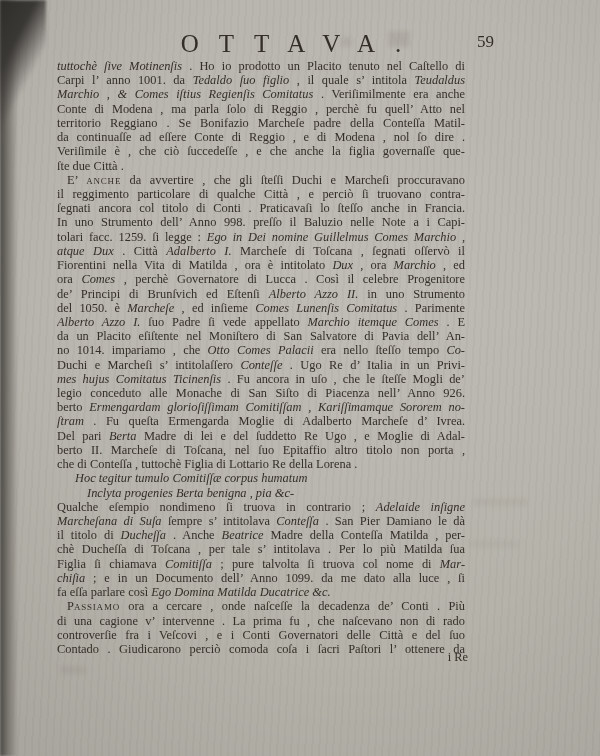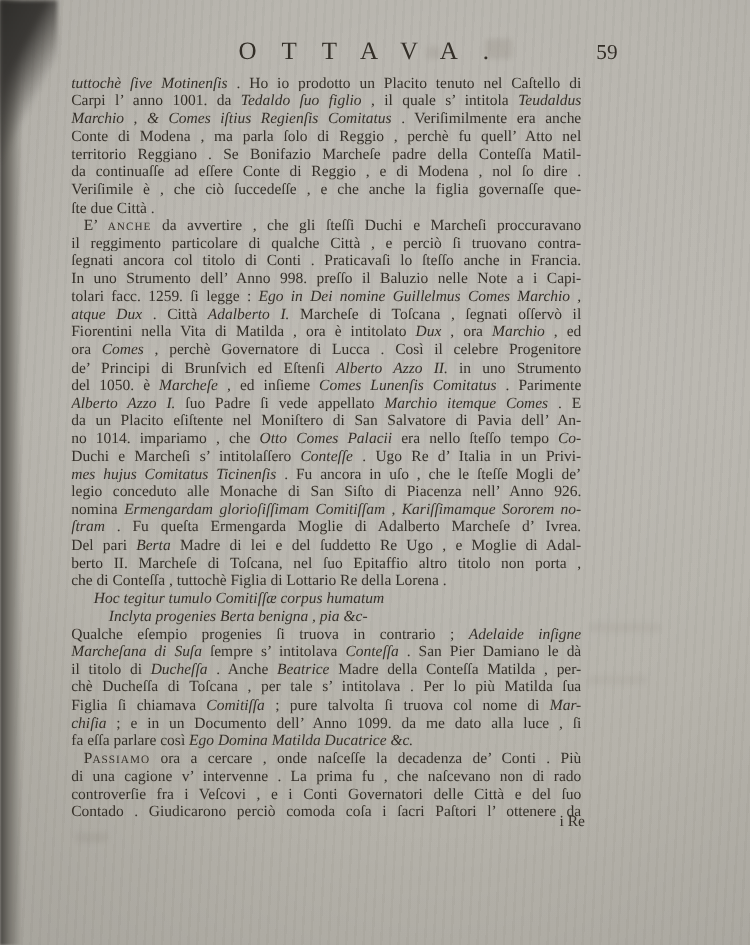--- a/index.html
+++ b/index.html
@@ -32,21 +32,21 @@
   }
   .ghost{position:absolute;background:#6a6055;pointer-events:none;}
   .g1{left:388px;top:31px;width:22px;height:16px;opacity:.14;filter:blur(2px);border-radius:3px;}
   .g2{left:341px;top:37px;width:11px;height:10px;opacity:.12;filter:blur(2px);border-radius:2px;}
   .g3{left:472px;top:498px;width:56px;height:8px;opacity:.07;filter:blur(2px);border-radius:3px;}
   .g4{left:470px;top:540px;width:48px;height:8px;opacity:.06;filter:blur(2px);border-radius:3px;}
   .g5{left:60px;top:666px;width:26px;height:8px;opacity:.10;filter:blur(2px);border-radius:3px;}
 
   .running-head{
     position:absolute;left:57px;top:30px;width:408px;text-align:center;
-    font-size:20px;letter-spacing:20px;text-indent:20px;color:#332e27;
+    font-size:25px;letter-spacing:20px;text-indent:20px;color:#332e27;
     transform:translateX(30px);white-space:nowrap;
   }
   .folio{
     position:absolute;left:477px;top:32px;font-size:17px;color:#332e27;
   }
   .body-text{
     position:absolute;left:57px;top:59px;width:408px;
     font-size:12.4px;color:#342f28;
   }
   .ln{
@@ -100,28 +100,28 @@
       <div class="ln"><span class="r">Fiorentini nella Vita di Matilda , ora è intitolato </span><span class="i">Dux</span><span class="r"> , ora </span><span class="i">Marchio</span><span class="r"> , ed</span></div>
       <div class="ln"><span class="r">ora </span><span class="i">Comes</span><span class="r"> , perchè Governatore di Lucca . Così il celebre Progenitore</span></div>
       <div class="ln"><span class="r">de’ Principi di Brunſvich ed Eſtenſi </span><span class="i">Alberto Azzo II.</span><span class="r"> in uno Strumento</span></div>
       <div class="ln"><span class="r">del 1050. è </span><span class="i">Marcheſe</span><span class="r"> , ed inſieme </span><span class="i">Comes Lunenſis Comitatus</span><span class="r"> . Parimente</span></div>
       <div class="ln"><span class="i">Alberto Azzo I.</span><span class="r"> ſuo Padre ſi vede appellato </span><span class="i">Marchio itemque Comes</span><span class="r"> . E</span></div>
       <div class="ln"><span class="r">da un Placito eſiſtente nel Moniſtero di San Salvatore di Pavia dell’ An-</span></div>
       <div class="ln"><span class="r">no 1014. impariamo , che </span><span class="i">Otto Comes Palacii</span><span class="r"> era nello ſteſſo tempo </span><span class="i">Co-</span></div>
       <div class="ln"><span class="r">Duchi e Marcheſi s’ intitolaſſero </span><span class="i">Conteſſe</span><span class="r"> . Ugo Re d’ Italia in un Privi-</span></div>
       <div class="ln"><span class="i">mes hujus Comitatus Ticinenſis</span><span class="r"> . Fu ancora in uſo , che le ſteſſe Mogli de’</span></div>
       <div class="ln"><span class="r">legio conceduto alle Monache di San Siſto di Piacenza nell’ Anno 926.</span></div>
-      <div class="ln"><span class="r">nomina </span><span class="i">Ermengardam glorioſiſſimam Comitiſſam , Kariſſimamque Sororem no-</span></div>
+      <div class="ln"><span class="r">berto </span><span class="i">Ermengardam glorioſiſſimam Comitiſſam , Kariſſimamque Sororem no-</span></div>
       <div class="ln"><span class="i">ſtram</span><span class="r"> . Fu queſta Ermengarda Moglie di Adalberto Marcheſe d’ Ivrea.</span></div>
       <div class="ln"><span class="r">Del pari </span><span class="i">Berta</span><span class="r"> Madre di lei e del ſuddetto Re Ugo , e Moglie di Adal-</span></div>
       <div class="ln"><span class="r">berto II. Marcheſe di Toſcana, nel ſuo Epitaffio altro titolo non porta ,</span></div>
       <div class="ln nj"><span class="r">che di Conteſſa , tuttochè Figlia di Lottario Re della Lorena .</span></div>
       <div class="ln nj" style="text-indent: 18px;"><span class="i">Hoc tegitur tumulo Comitiſſæ corpus humatum</span></div>
       <div class="ln nj" style="text-indent: 30px;"><span class="i">Inclyta progenies Berta benigna , pia &amp;c-</span></div>
-      <div class="ln"><span class="r">Qualche eſempio progenies ſi truova in contrario ; </span><span class="i">Adelaide inſigne</span></div>
+      <div class="ln"><span class="r">Qualche eſempio nondimeno ſi truova in contrario ; </span><span class="i">Adelaide inſigne</span></div>
       <div class="ln"><span class="i">Marcheſana di Suſa</span><span class="r"> ſempre s’ intitolava </span><span class="i">Conteſſa</span><span class="r"> . San Pier Damiano le dà</span></div>
       <div class="ln"><span class="r">il titolo di </span><span class="i">Ducheſſa</span><span class="r"> . Anche </span><span class="i">Beatrice</span><span class="r"> Madre della Conteſſa Matilda , per-</span></div>
       <div class="ln"><span class="r">chè Ducheſſa di Toſcana , per tale s’ intitolava . Per lo più Matilda ſua</span></div>
       <div class="ln"><span class="r">Figlia ſi chiamava </span><span class="i">Comitiſſa</span><span class="r"> ; pure talvolta ſi truova col nome di </span><span class="i">Mar-</span></div>
       <div class="ln"><span class="i">chiſia</span><span class="r"> ; e in un Documento dell’ Anno 1099. da me dato alla luce , ſi</span></div>
       <div class="ln nj"><span class="r">fa eſſa parlare così </span><span class="i">Ego Domina Matilda Ducatrice &amp;c.</span></div>
       <div class="ln" style="text-indent: 10px;"><span class="r">P</span><span class="sc">assiamo</span><span class="r"> ora a cercare , onde naſceſſe la decadenza de’ Conti . Più</span></div>
       <div class="ln"><span class="r">di una cagione v’ intervenne . La prima fu , che naſcevano non di rado</span></div>
       <div class="ln"><span class="r">controverſie fra i Veſcovi , e i Conti Governatori delle Città e del ſuo</span></div>
       <div class="ln"><span class="r">Contado . Giudicarono perciò comoda coſa i ſacri Paſtori l’ ottenere da</span></div>

